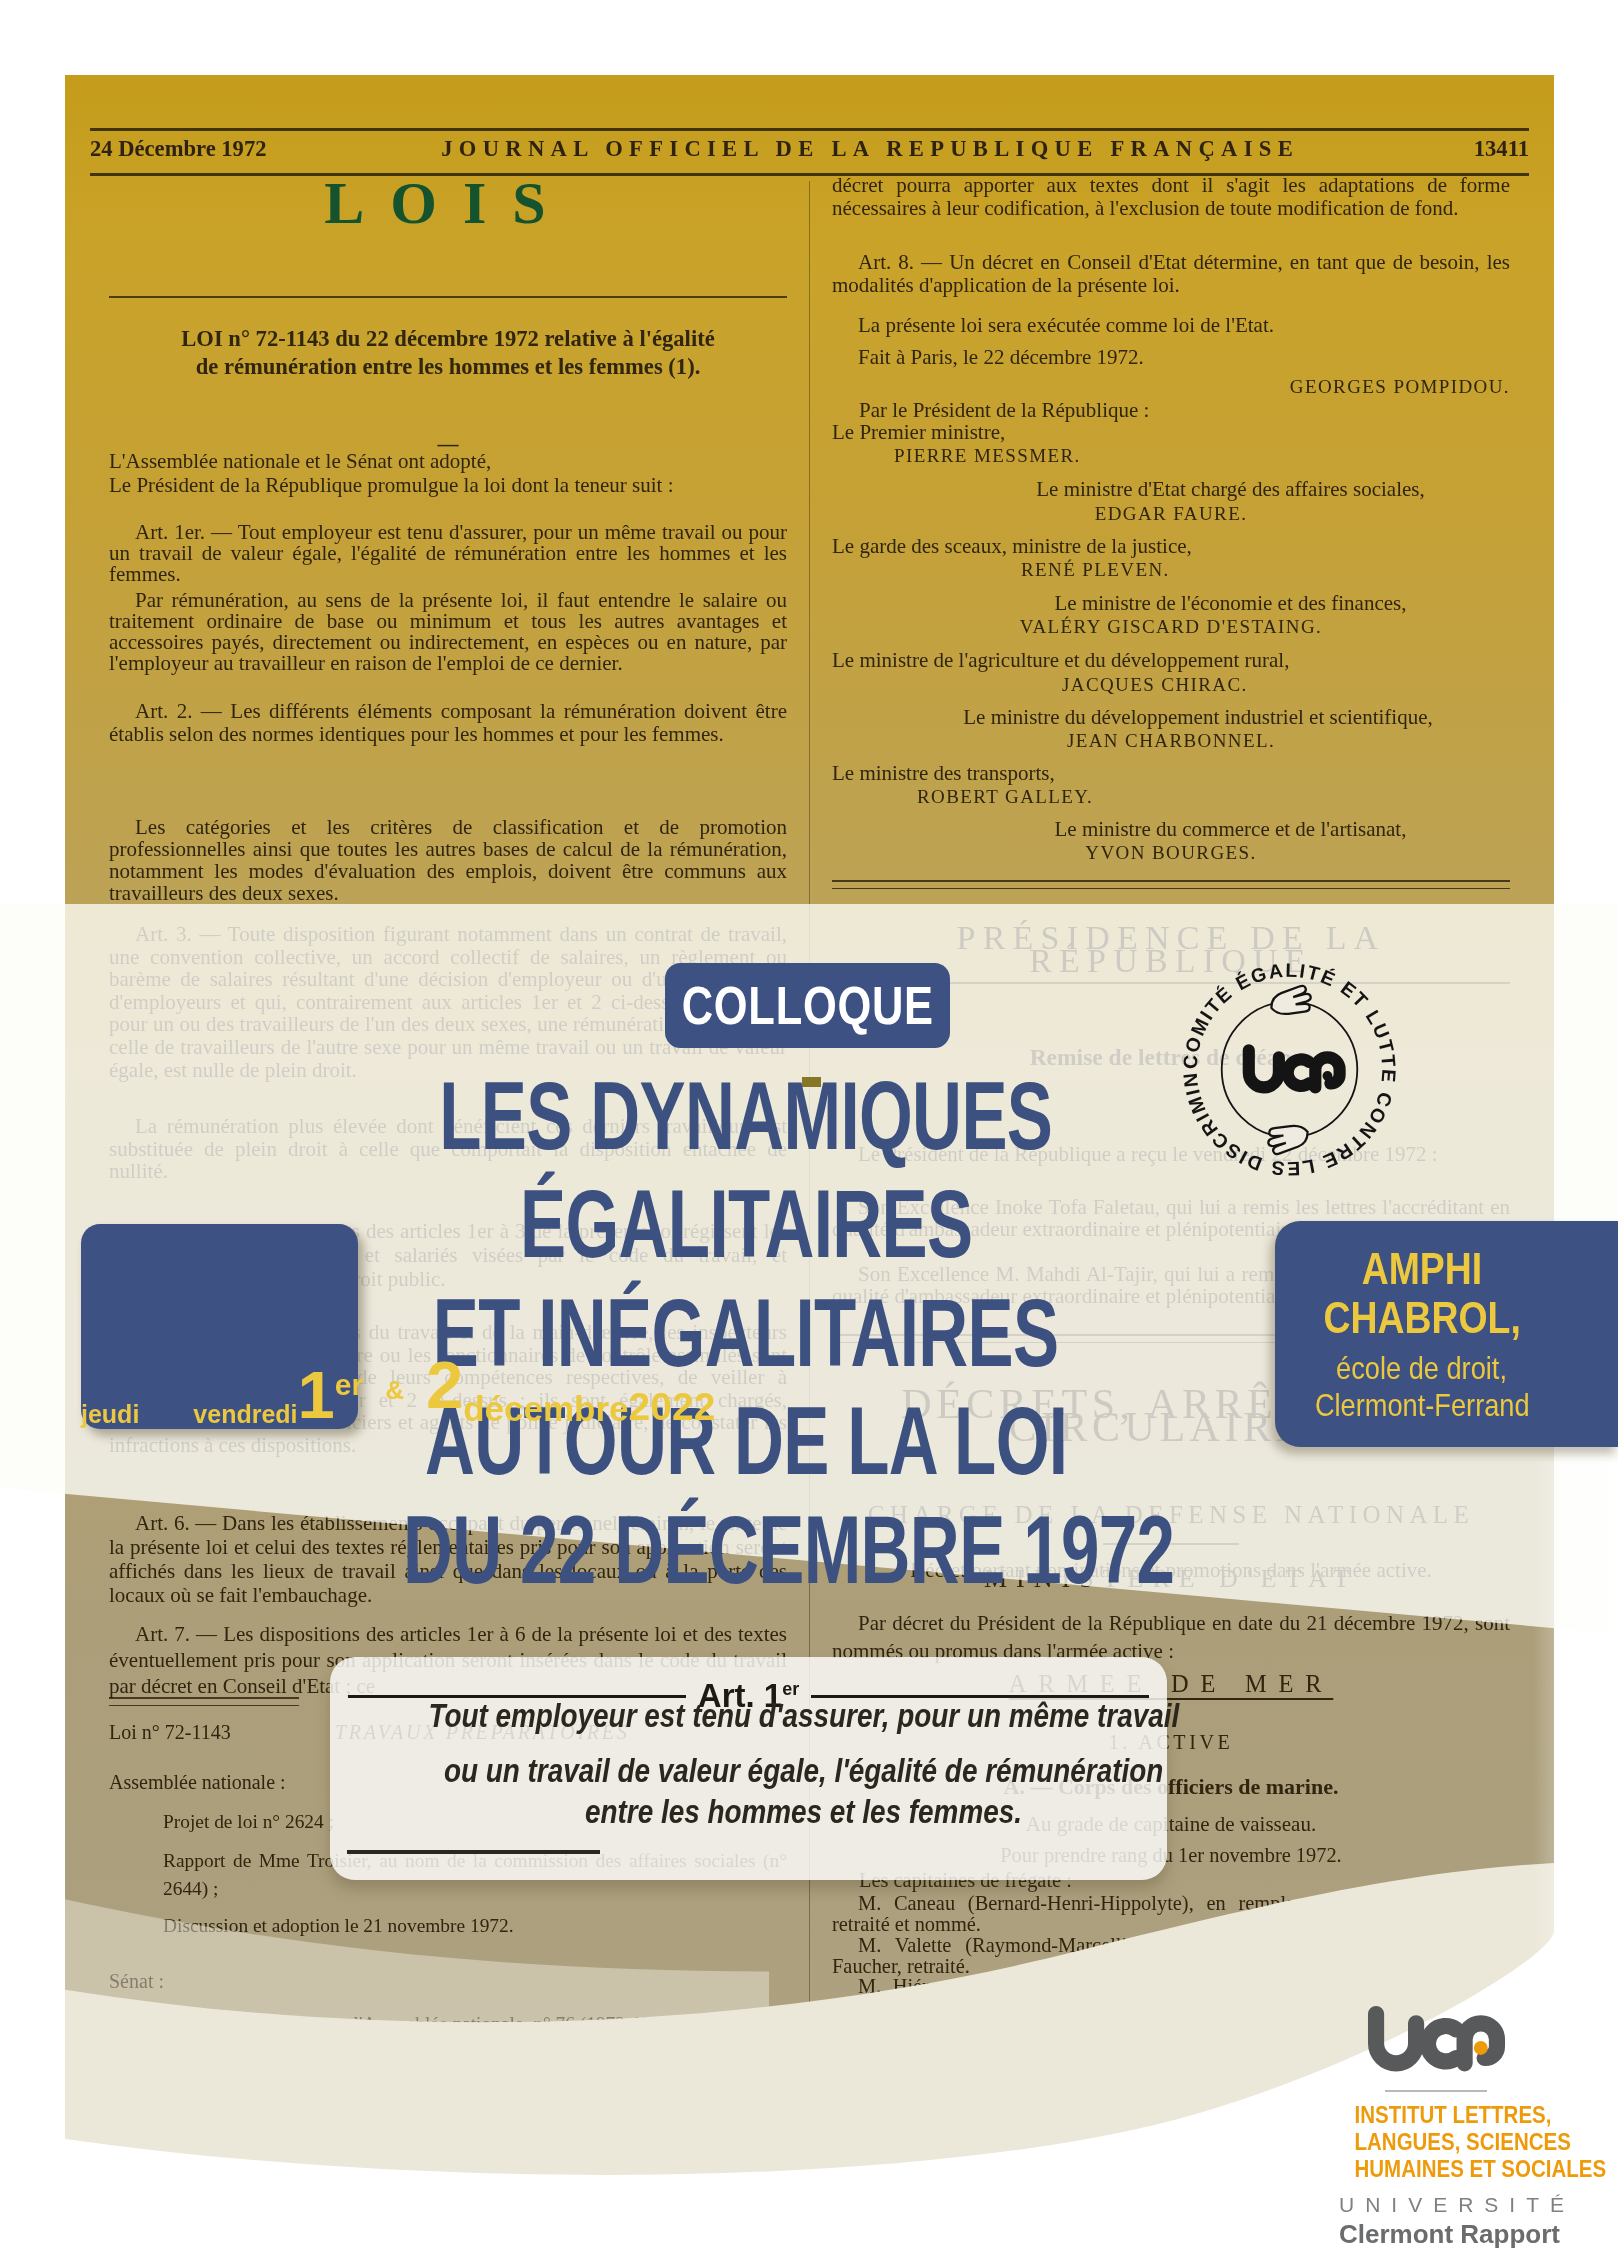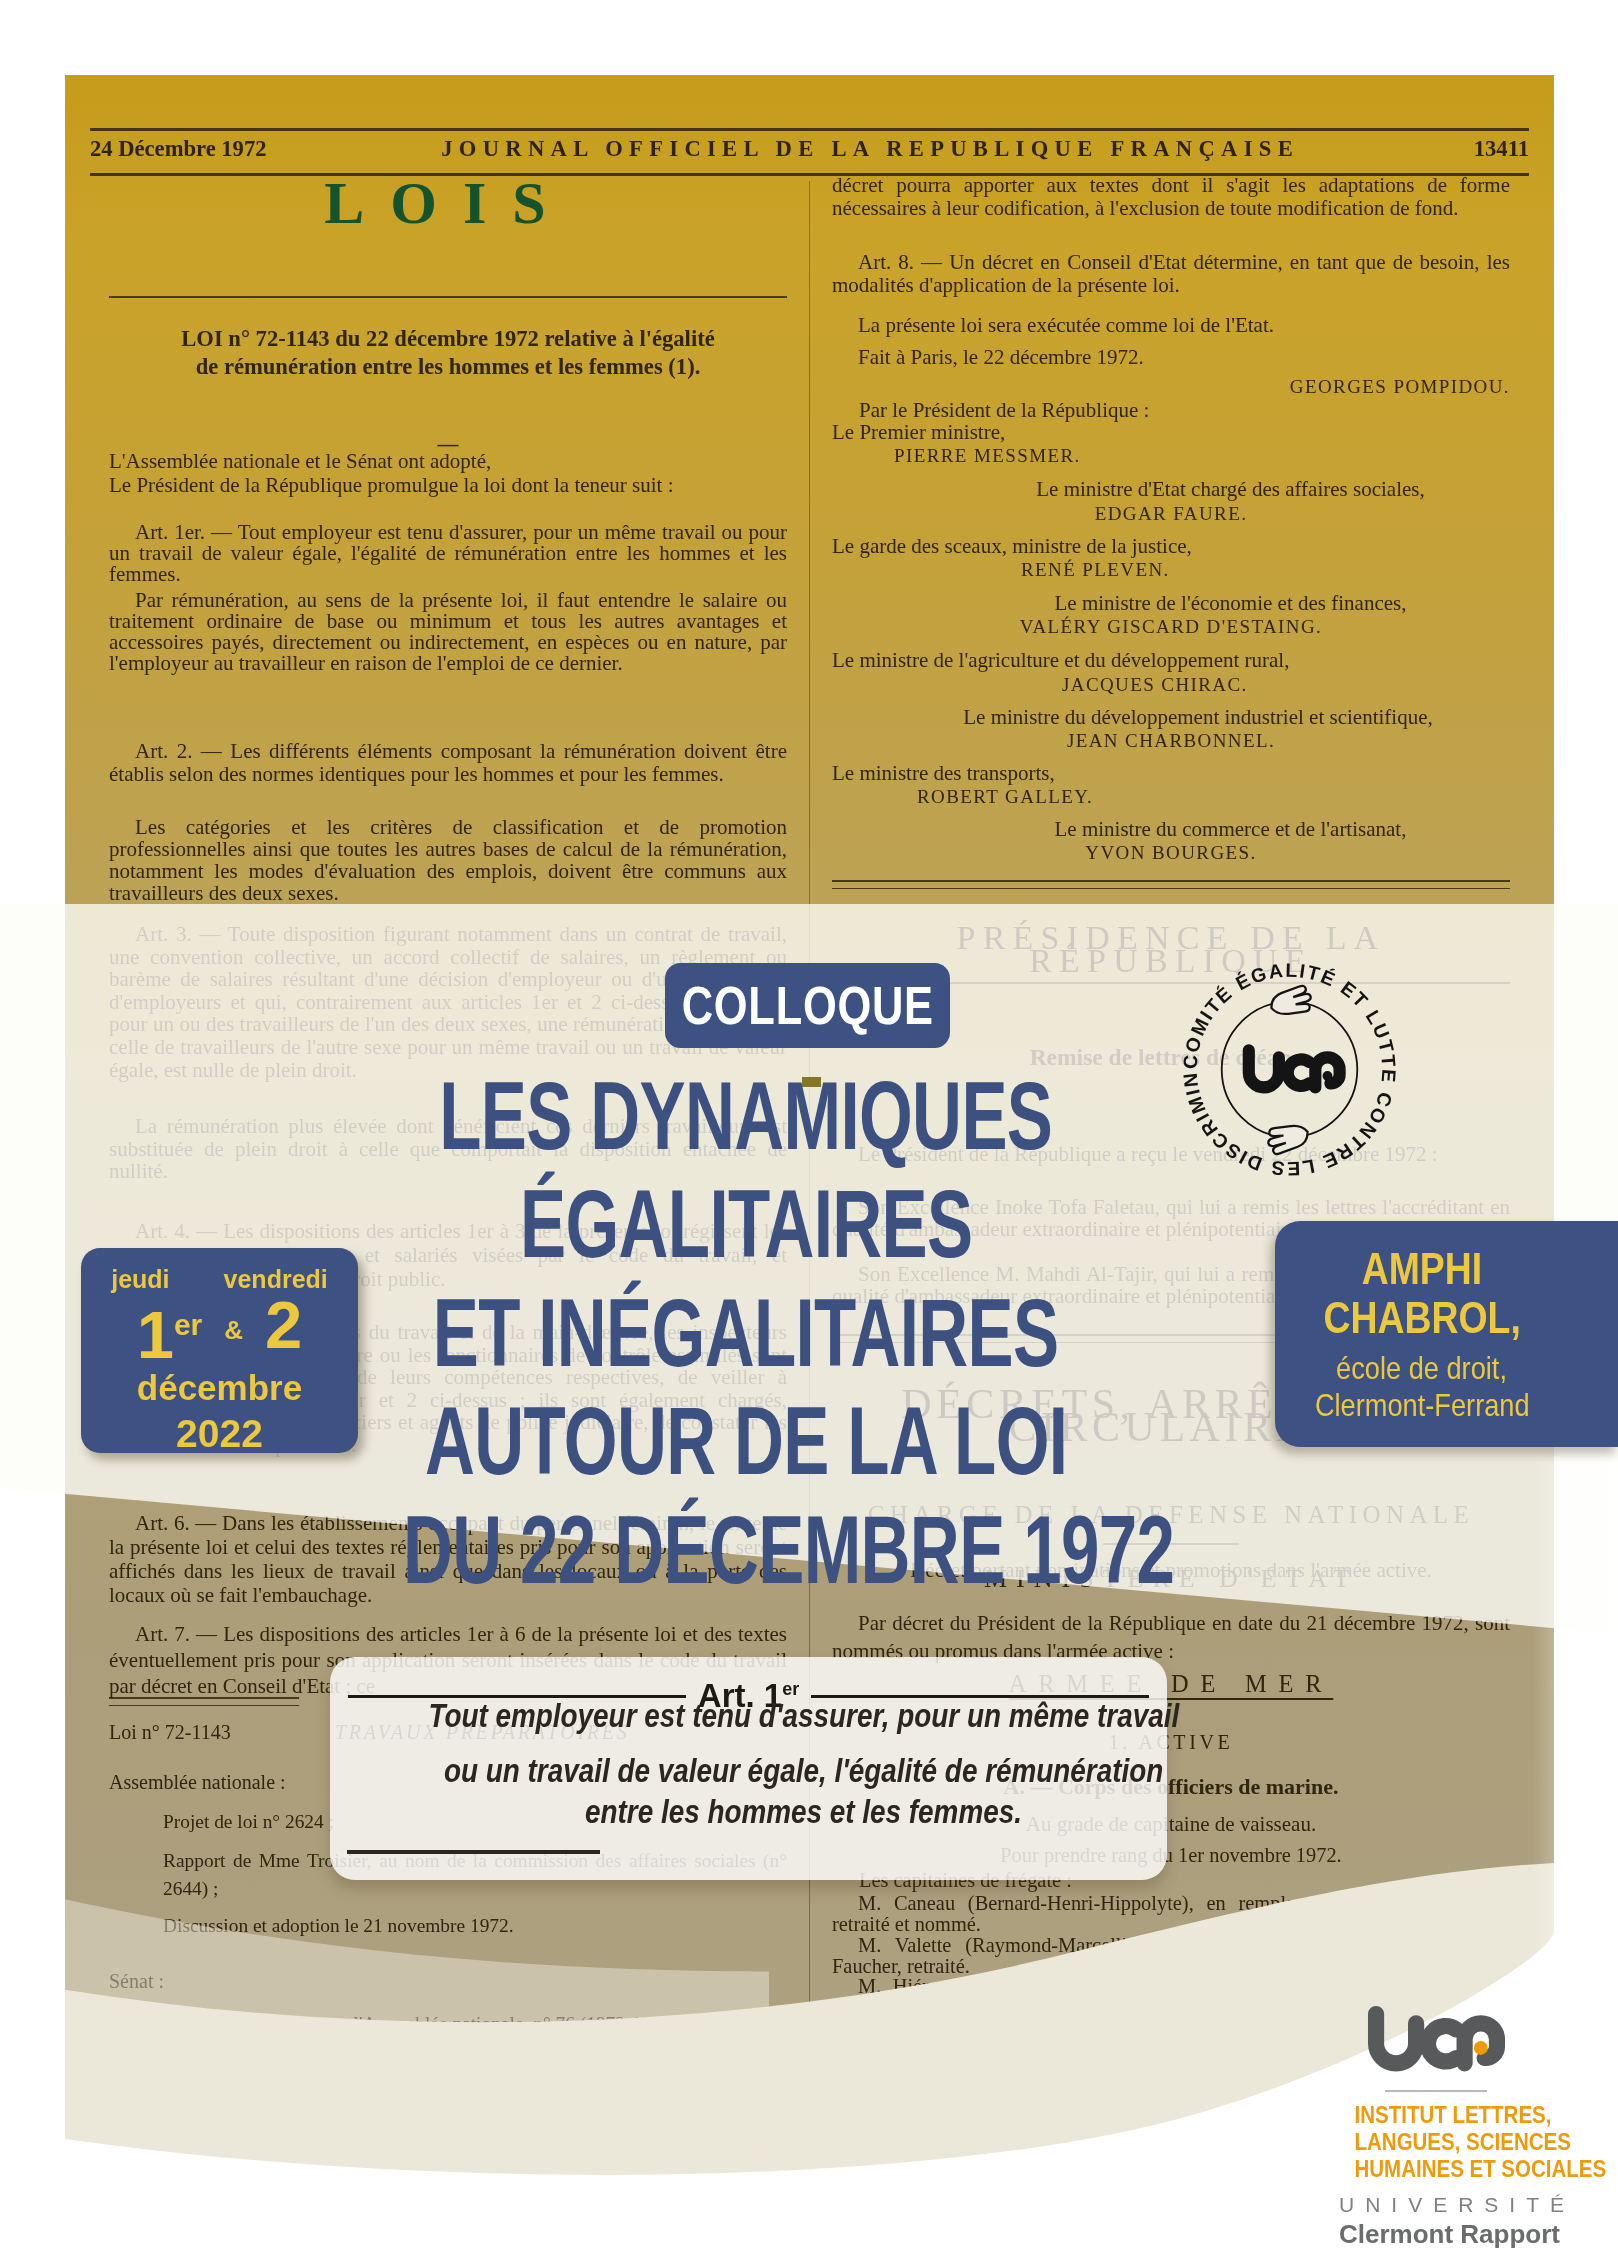--- a/index.html
+++ b/index.html
@@ -36,21 +36,21 @@
     background:#3d5182;display:flex;align-items:center;justify-content:center;z-index:10;}
   #colloque-badge span{font-family:"Liberation Sans",sans-serif;font-weight:bold;font-size:53px;
     color:#ffffff;letter-spacing:0.9px;transform:scaleX(.82);white-space:nowrap;}
   #gold-dash{position:absolute;left:802px;top:1077px;width:19px;height:10px;background:#857726;z-index:10;}
   .title-line{position:absolute;left:253px;width:986px;text-align:center;z-index:10;
     font-family:"Liberation Sans",sans-serif;font-weight:bold;font-size:96px;line-height:109px;color:#3c5180;}
   .title-line span{display:inline-block;transform:scaleX(.72);white-space:nowrap;letter-spacing:-0.9px;}
   
   #date-badge{position:absolute;left:81px;top:1224px;width:277px;height:205px;background:#3d5182;
     border-radius:19px;z-index:10;color:#ecc83f;font-family:"Liberation Sans",sans-serif;
-    display:flex;flex-direction:column;align-items:center;box-shadow:5.4px 6.3px 10px rgba(60,50,20,.35);margin-top:24px;}
+    display:flex;flex-direction:row;align-items:flex-end;box-shadow:5.4px 6.3px 10px rgba(60,50,20,.35);}
   #date-badge .r1{display:flex;gap:54px;font-size:25px;font-weight:bold;margin-top:17px;}
   #date-badge .r2{display:flex;align-items:flex-start;gap:22px;margin-top:-2.7px;line-height:68px;}
   #date-badge .num{font-size:67px;font-weight:bold;}
   #date-badge sup{font-size:30px;font-weight:bold;vertical-align:super;}
   #date-badge .amp{font-size:26px;font-weight:bold;align-self:center;}
   #date-badge .r3{font-size:35px;font-weight:bold;margin-top:-1.8px;}
   #date-badge .r4{font-size:39px;font-weight:bold;margin-top:4.5px;}
   
   #venue-badge{position:absolute;left:1275px;top:1221px;right:0;height:226px;background:#3d5182;
     border-radius:25px 0 0 25px;z-index:10;color:#ecc83f;font-family:"Liberation Sans",sans-serif;
@@ -109,21 +109,21 @@
     <div class="p ctr" style="top:192px;font-size:60px;font-weight:bold;letter-spacing:26px;color:#14532d;">LOIS</div>
     <div class="rule" style="top:296px;left:0;width:678px;"></div>
     <div class="p ctr" style="top:328px;font-weight:bold;font-size:22.6px;">LOI n° 72-1143 du 22 décembre 1972 relative à l'égalité</div>
     <div class="p ctr" style="top:356px;font-weight:bold;font-size:22.6px;">de rémunération entre les hommes et les femmes (1).</div>
     <div class="p ctr" style="top:433px;font-weight:bold;">—</div>
 
     <div class="p ni0" style="top:450px;">L'Assemblée nationale et le Sénat ont adopté,</div>
     <div class="p ni0" style="top:474px;">Le Président de la République promulgue la loi dont la teneur suit :</div>
     <div class="p" style="top:522px;line-height:21px;">Art. 1er. — Tout employeur est tenu d'assurer, pour un même travail ou pour un travail de valeur égale, l'égalité de rémunération entre les hommes et les femmes.</div>
     <div class="p" style="top:590px;line-height:21px;">Par rémunération, au sens de la présente loi, il faut entendre le salaire ou traitement ordinaire de base ou minimum et tous les autres avantages et accessoires payés, directement ou indirectement, en espèces ou en nature, par l'employeur au travailleur en raison de l'emploi de ce dernier.</div>
-    <div class="p" style="top:740px;">Art. 2. — Les différents éléments composant la rémunération doivent être établis selon des normes identiques pour les hommes et pour les femmes.</div>
+    <div class="p" style="top:700px;">Art. 2. — Les différents éléments composant la rémunération doivent être établis selon des normes identiques pour les hommes et pour les femmes.</div>
     <div class="p" style="top:816px;line-height:22px;">Les catégories et les critères de classification et de promotion professionnelles ainsi que toutes les autres bases de calcul de la rémunération, notamment les modes d'évaluation des emplois, doivent être communs aux travailleurs des deux sexes.</div>
     <div class="p" style="top:923px;">Art. 3. — Toute disposition figurant notamment dans un contrat de travail, une convention collective, un accord collectif de salaires, un règlement ou barème de salaires résultant d'une décision d'employeur ou d'un groupement d'employeurs et qui, contrairement aux articles 1er et 2 ci-dessus, comporte, pour un ou des travailleurs de l'un des deux sexes, une rémunération inférieure à celle de travailleurs de l'autre sexe pour un même travail ou un travail de valeur égale, est nulle de plein droit.</div>
     <div class="p" style="top:1115px;">La rémunération plus élevée dont bénéficient ces derniers travailleurs est substituée de plein droit à celle que comportait la disposition entachée de nullité.</div>
     <div class="p" style="top:1219px;line-height:24px;">Art. 4. — Les dispositions des articles 1er à 3 de la présente loi régissent les relations entre employeurs et salariés visées par le code du travail, et notamment, aux salariés de droit public.</div>
     <div class="p" style="top:1321px;">Art. 5. — Les inspecteurs du travail et de la main-d'œuvre, les inspecteurs des lois sociales en agriculture ou les fonctionnaires de contrôle assimilés sont chargés, dans le domaine de leurs compétences respectives, de veiller à l'application des articles 1er et 2 ci-dessus ; ils sont également chargés, concurremment avec les officiers et agents de police judiciaire, de constater les infractions à ces dispositions.</div>
     <div class="p" style="top:1511px;line-height:24px;">Art. 6. — Dans les établissements occupant du personnel féminin, le texte de la présente loi et celui des textes réglementaires pris pour son application seront affichés dans les lieux de travail ainsi que dans les locaux ou à la porte des locaux où se fait l'embauchage.</div>
     <div class="p" style="top:1621px;line-height:26px;">Art. 7. — Les dispositions des articles 1er à 6 de la présente loi et des textes éventuellement pris pour son application seront insérées dans le code du travail par décret en Conseil d'Etat ; ce</div>
 
     <div class="dblrule" style="top:1697px;left:0;width:190px;"></div>
     <div class="p ni0" style="top:1721px;font-size:20px;">Loi n° 72-1143</div>

